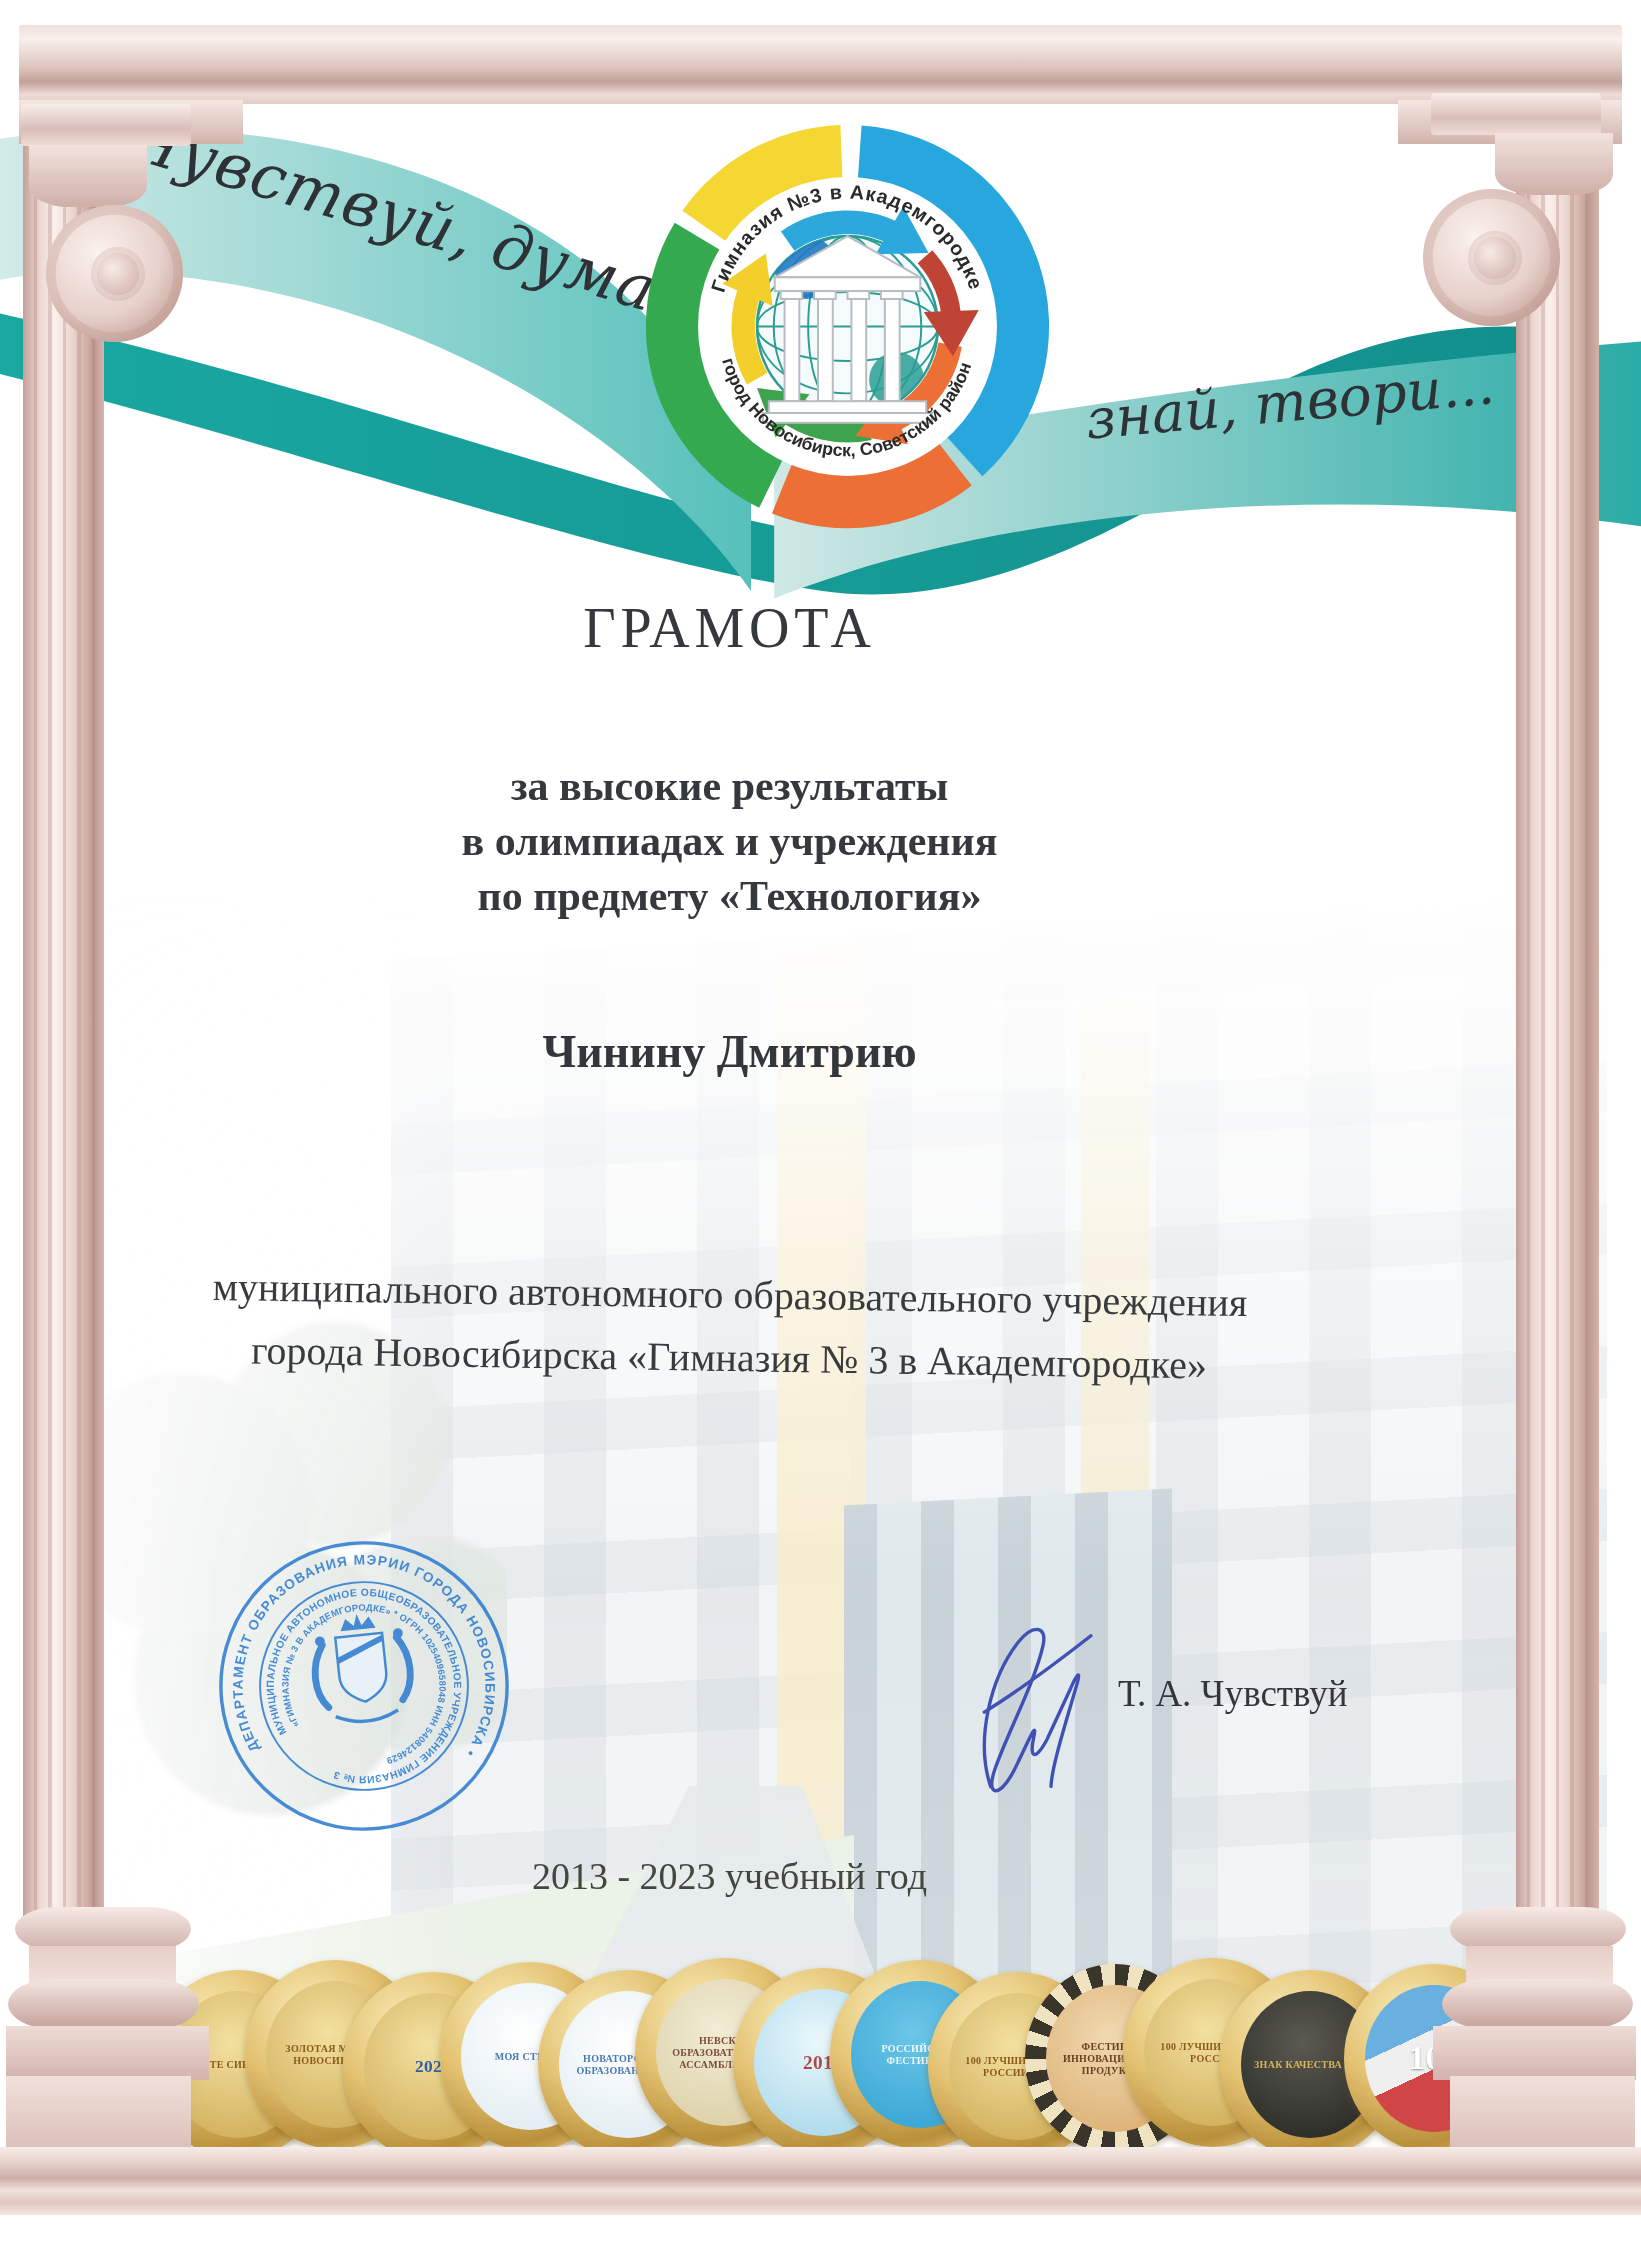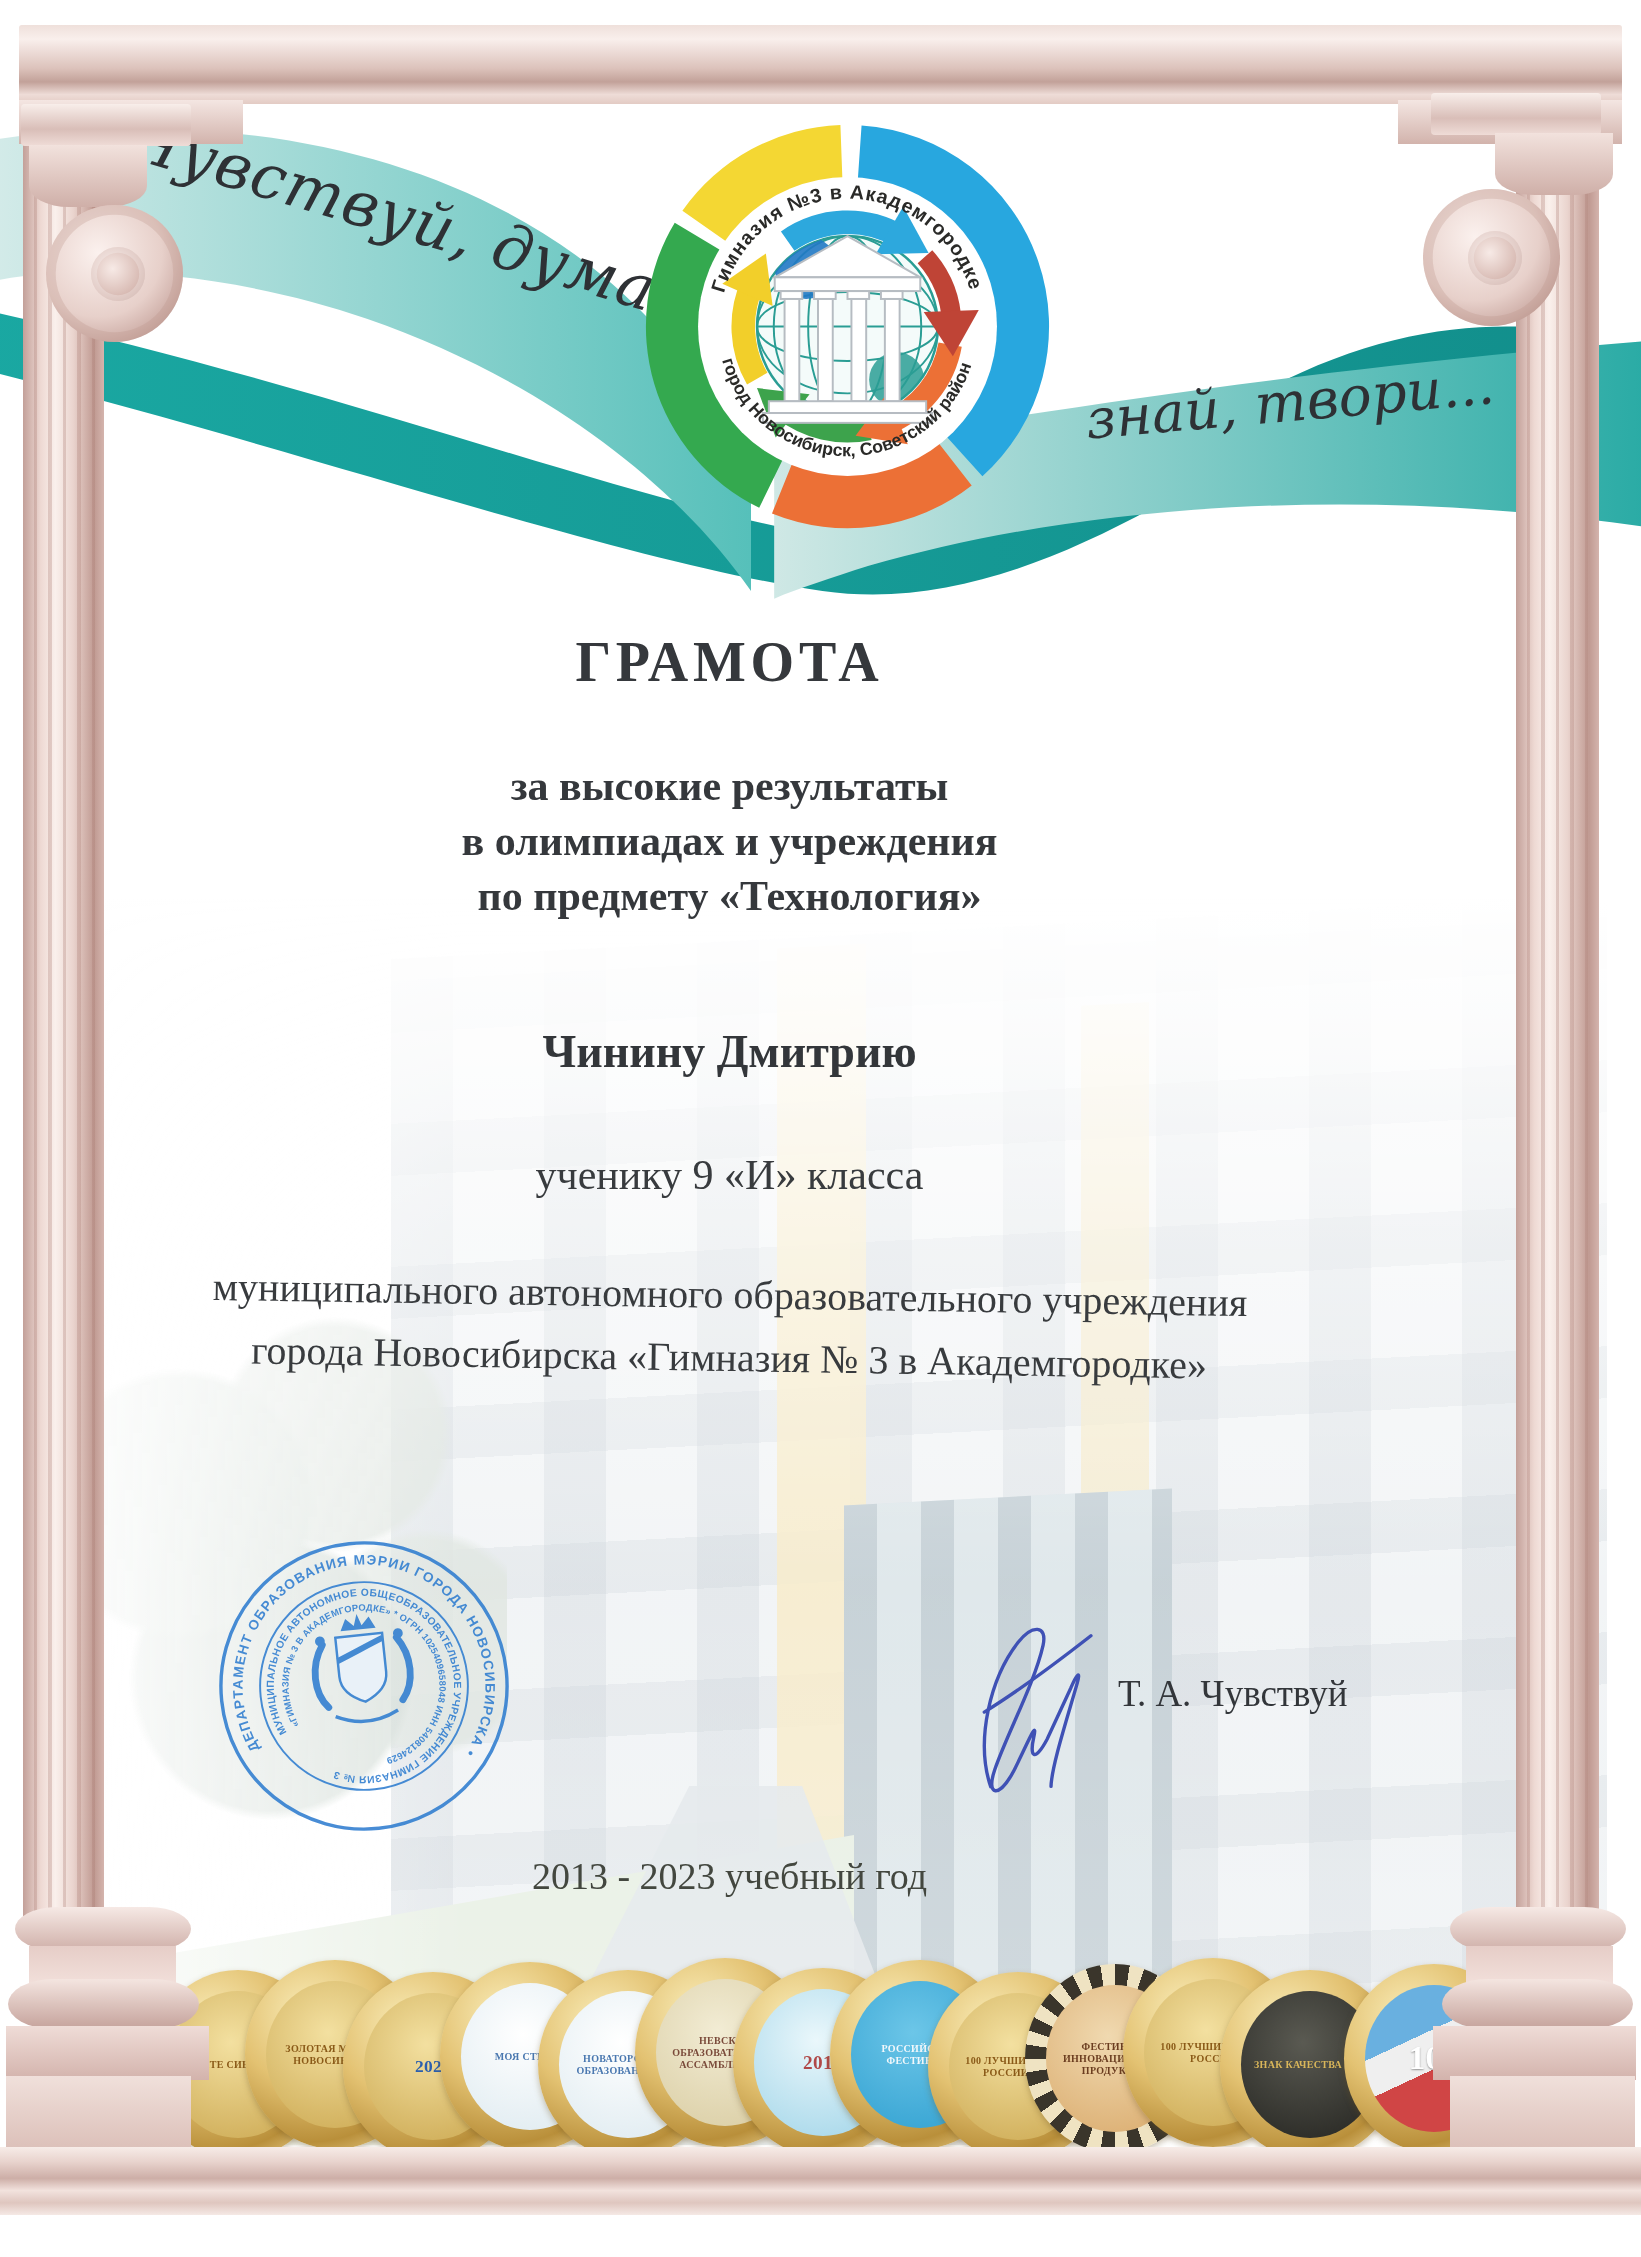--- a/index.html
+++ b/index.html
@@ -82,21 +82,21 @@
   .base-r2{left:1466px;top:1946px;width:147px;height:39px;background:linear-gradient(180deg,#e6cdc7,#f2e0db);}
   .base-r3{left:1442px;top:1979px;width:191px;height:50px;background:linear-gradient(180deg,#f4e5e0,#c5a29b);}
   .base-r4{left:1433px;top:2026px;width:203px;height:54px;background:linear-gradient(180deg,#efdcd7,#d3b3ac);}
   .base-r5{left:1450px;top:2076px;width:185px;height:73px;background:linear-gradient(180deg,#f0e0db,#dcc0b9);}
   .step-bottom{left:0;top:2147px;width:1641px;height:68px;
      background:linear-gradient(180deg,#f7ece8 0%,#e8d3cd 22%,#cdaea7 46%,#f2e2dd 64%,#dfc6bf 82%,#f5e9e5 100%);}
 
   
   .content{position:absolute;left:97px;top:0;width:1265px;height:2257px;z-index:6;text-align:center;}
   .content>div{position:absolute;left:0;width:100%;}
-  .cert-title{top:630px;font-size:56px;font-weight:bold;letter-spacing:4.8px;color:#35383c;}
+  .cert-title{top:596px;font-size:56px;font-weight:normal;letter-spacing:4.8px;color:#35383c;}
   .cert-reason{top:759px;font-size:42px;font-weight:bold;line-height:55px;color:#35383c;}
   .cert-presented{top:929px;font-size:36px;}
   .cert-name{top:1025px;font-size:46px;font-weight:bold;color:#33363a;}
   .cert-detail{top:1151px;font-size:42px;}
   .cert-school{top:1263px;font-size:40px;line-height:63px;transform:rotate(.9deg);}
   .cert-year{top:1854px;font-size:38px;color:#43473f;}
   .sig-role{position:absolute;left:172px;top:1668px;z-index:7;font-size:38px;font-weight:600;color:#2f3236;white-space:nowrap;}
   .sig-name{position:absolute;left:1118px;top:1672px;z-index:7;font-size:37px;color:#33363a;white-space:nowrap;}
 
   
@@ -294,21 +294,20 @@
   </div>
 
   <div class="content">
     <div class="cert-title">ГРАМОТА</div>
     <div class="cert-reason">
       <div>за высокие результаты</div>
       <div>в олимпиадах и учреждения</div>
       <div>по предмету «Технология»</div>
     </div>
     <div class="cert-name">Чинину Дмитрию</div>
-    <div class="cert-detail">ученику 9 «И» класса</div>
     <div class="cert-school">
       <div>муниципального автономного образовательного учреждения</div>
       <div>города Новосибирска «Гимназия № 3 в Академгородке»</div>
     </div>
     <div class="cert-year">2013 - 2023 учебный год</div>
   </div>
 
   <div class="sig-name">Т. А. Чувствуй</div>
 
   <svg class="stamp" width="294" height="294" viewBox="0 0 300 300">

